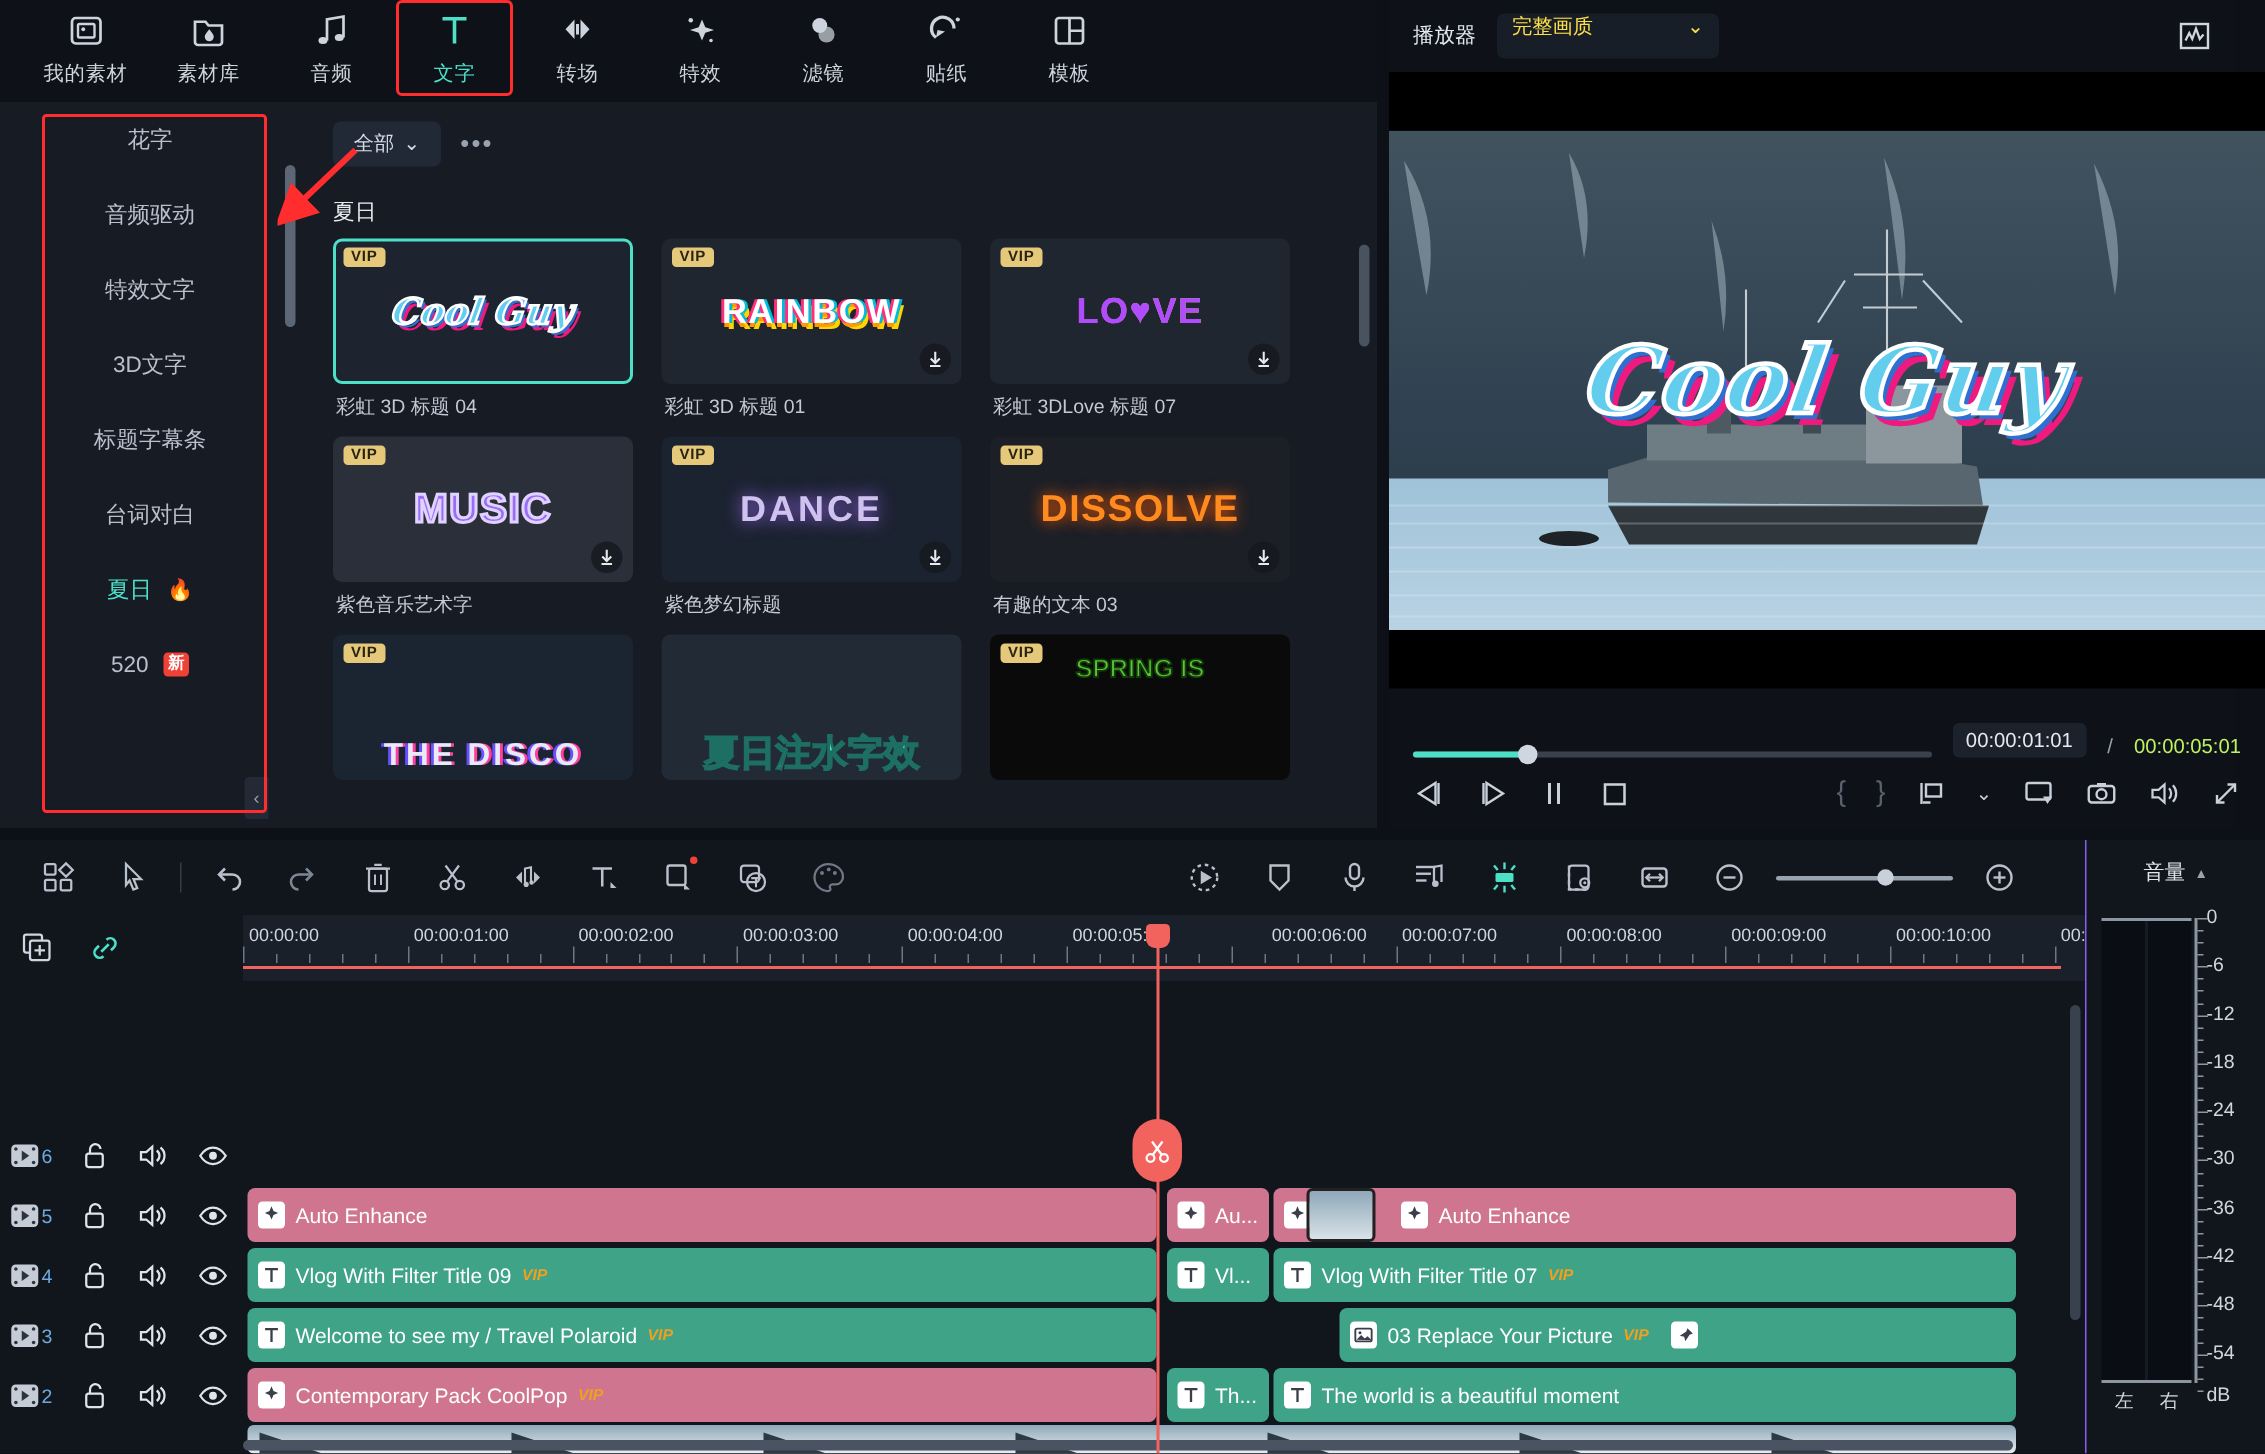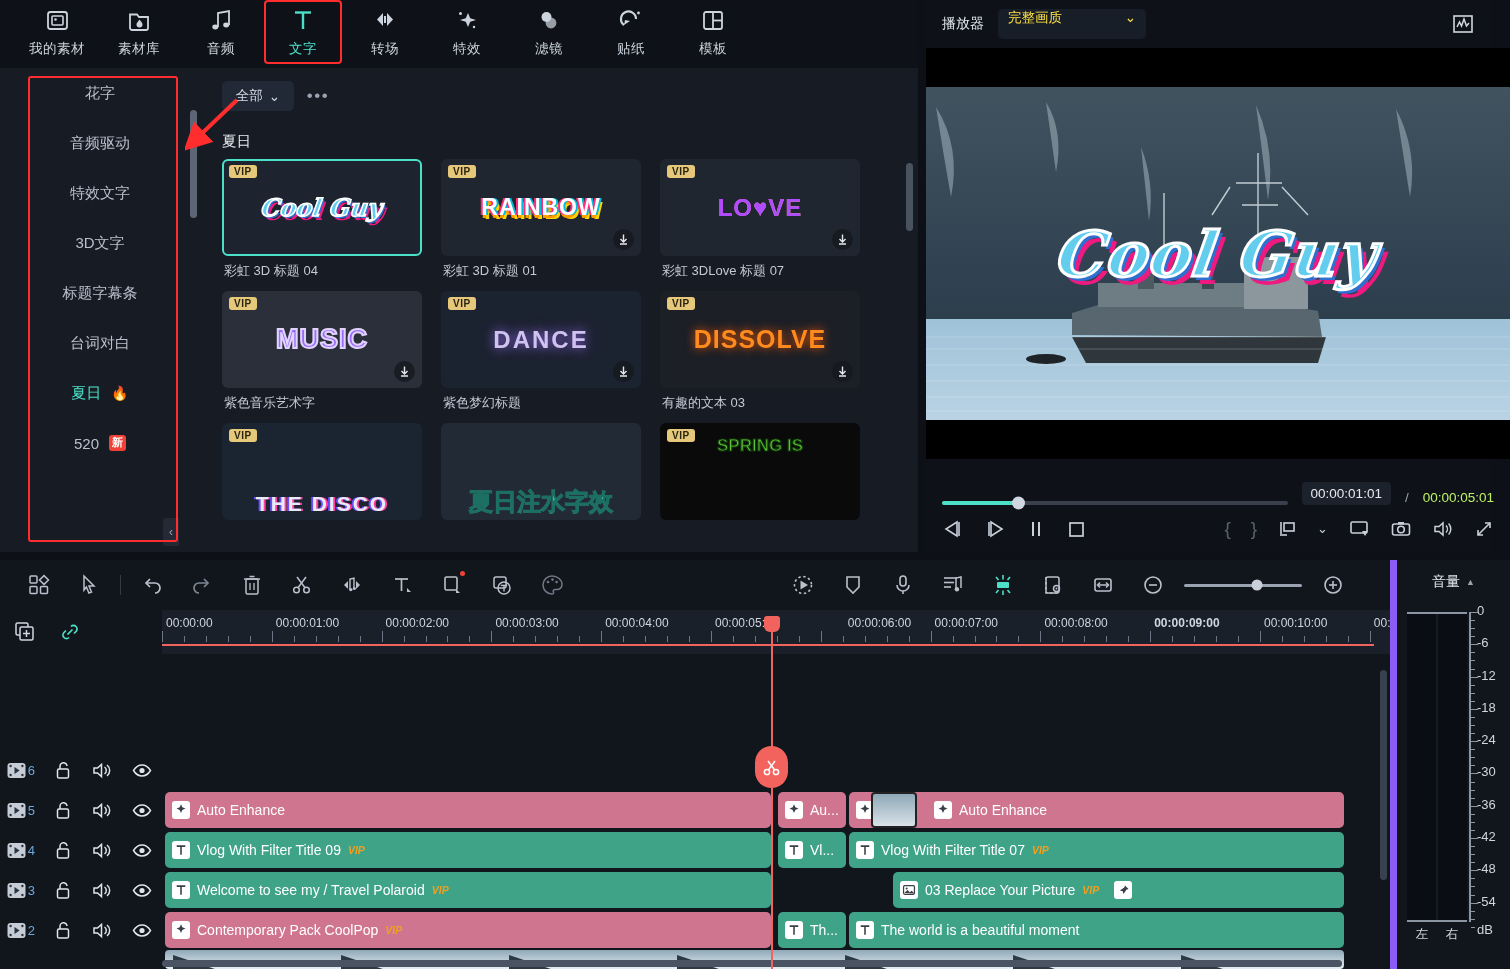--- a/index.html
+++ b/index.html
@@ -132,21 +132,21 @@
       align-items:center; justify-content:center; flex:0 0 18px;}
   .vipsm{ color:#f0a020; font-size:10.5px; font-weight:bold; font-style:italic;}
   .playhead{ position:absolute; top:0; width:2px; background:#f3635e; z-index:9;}
   .phhead{ position:absolute; top:-2px; left:-7px; width:16px; height:16px; background:#f3635e;
       border-radius:3px 3px 6px 6px; }
   .cutbtn{ position:absolute; left:-16px; width:33px; height:42px; background:#f3635e;
       border-radius:17px; display:flex; align-items:center; justify-content:center; cursor:pointer;}
 
   
   .meter{ position:absolute; left:1390px; top:560px; width:120px; height:409px; background:#11161d;
-      border-left:7px solid #8b5cf6;}
+      border-left:1px solid #8b5cf6;}
   .mhead{ height:44px; display:flex; align-items:center; justify-content:center; gap:6px;
       font-size:14px; color:#dfe4ec; cursor:pointer;}
   .mbody{ position:absolute; left:0; top:48px; width:120px; height:355px;}
   .bars{ position:absolute; left:10px; top:4px; width:60px; height:310px; background:#0a0e14;
       border-top:2px solid #8c96a3; border-bottom:2px solid #8c96a3;}
   .bars .sep{ position:absolute; left:29px; top:0; width:2px; height:100%; background:#151b23;}
   .scaleline{ position:absolute; left:72px; top:4px; width:2px; height:310px; background:#8c96a3;}
   .mlbl{ position:absolute; left:80px; font-size:13px; color:#cfd6df;}
   .mtick{ position:absolute; left:74px; height:1px; background:#8c96a3;}
   .lr{ position:absolute; top:318px; left:10px; width:60px; display:flex;
@@ -889,21 +889,21 @@
       <div class="ruler" id="ruler">
           <div class="tick-lbl" style="left: 4px;">00:00:00</div>
           <div class="tick-lbl" style="left: 113.8px;">00:00:01:00</div>
           <div class="tick-lbl" style="left: 223.6px;">00:00:02:00</div>
           <div class="tick-lbl" style="left: 333.4px;">00:00:03:00</div>
           <div class="tick-lbl" style="left: 443.2px;">00:00:04:00</div>
           <div class="tick-lbl" style="left: 553px;">00:00:05:00</div>
           <div class="tick-lbl" style="left: 662.8px; padding-left: 23px;">00:00:06:00</div>
           <div class="tick-lbl" style="left: 772.6px;">00:00:07:00</div>
           <div class="tick-lbl" style="left: 882.4px;">00:00:08:00</div>
-          <div class="tick-lbl" style="left: 992.2px; font-weight: bold;">00:00:09:00</div>
+          <div class="tick-lbl" style="left: 992.2px;">00:00:09:00</div>
           <div class="tick-lbl" style="left: 1102px;">00:00:10:00</div>
           <div class="tick-lbl" style="left: 1211.8px;">00:00:1</div>
           <div class="tick" style="left: 0px; height: 11px;"></div>
           <div class="tick" style="left: 21.96px; height: 6px;"></div>
           <div class="tick" style="left: 43.92px; height: 6px;"></div>
           <div class="tick" style="left: 65.88px; height: 6px;"></div>
           <div class="tick" style="left: 87.84px; height: 6px;"></div>
           <div class="tick" style="left: 109.8px; height: 11px;"></div>
           <div class="tick" style="left: 131.76px; height: 6px;"></div>
           <div class="tick" style="left: 153.72px; height: 6px;"></div>

